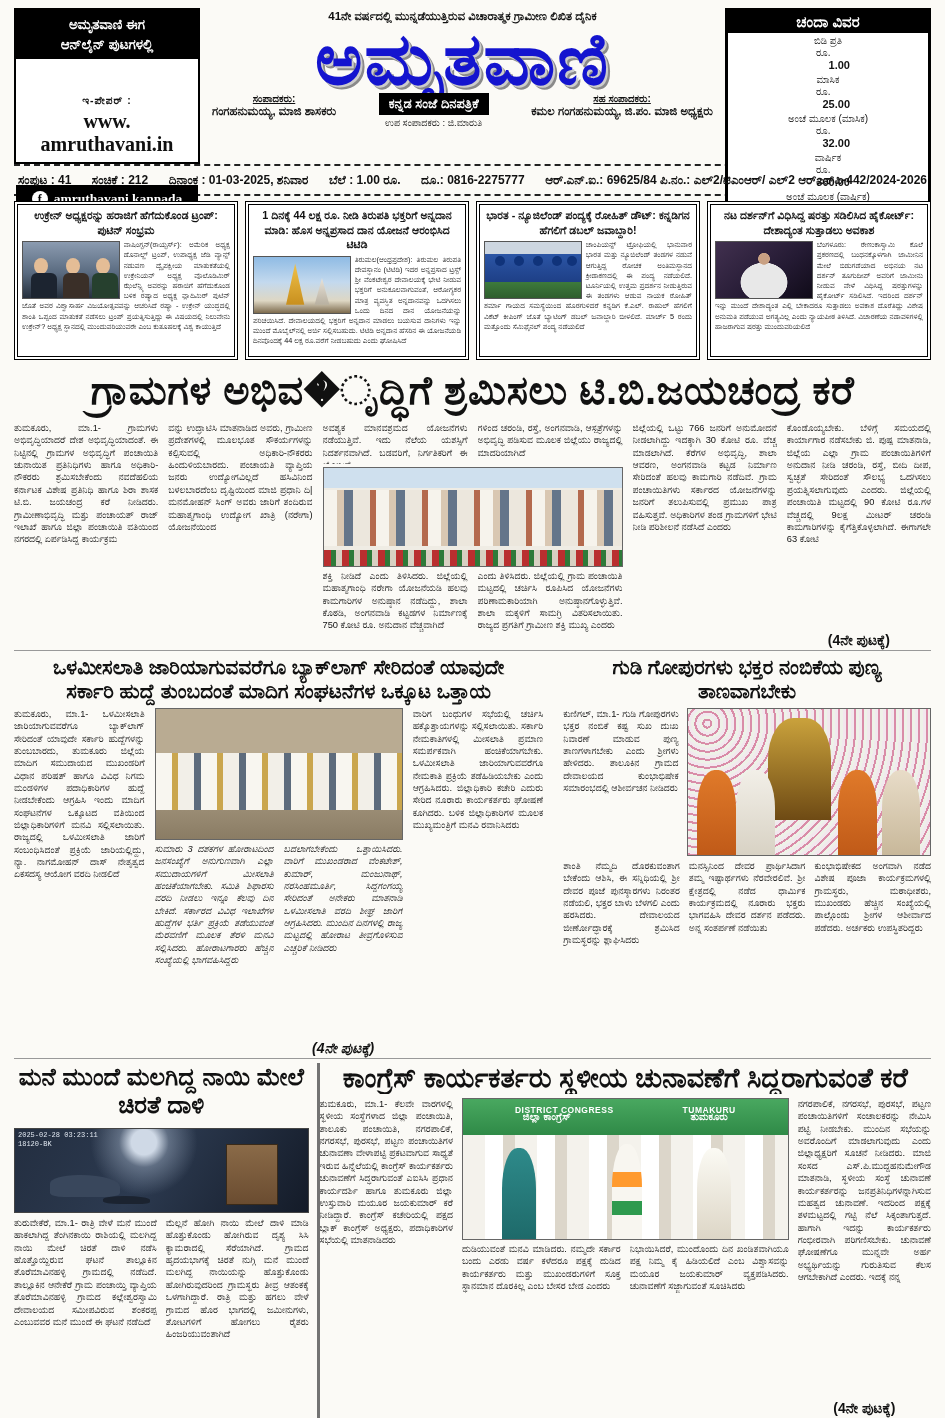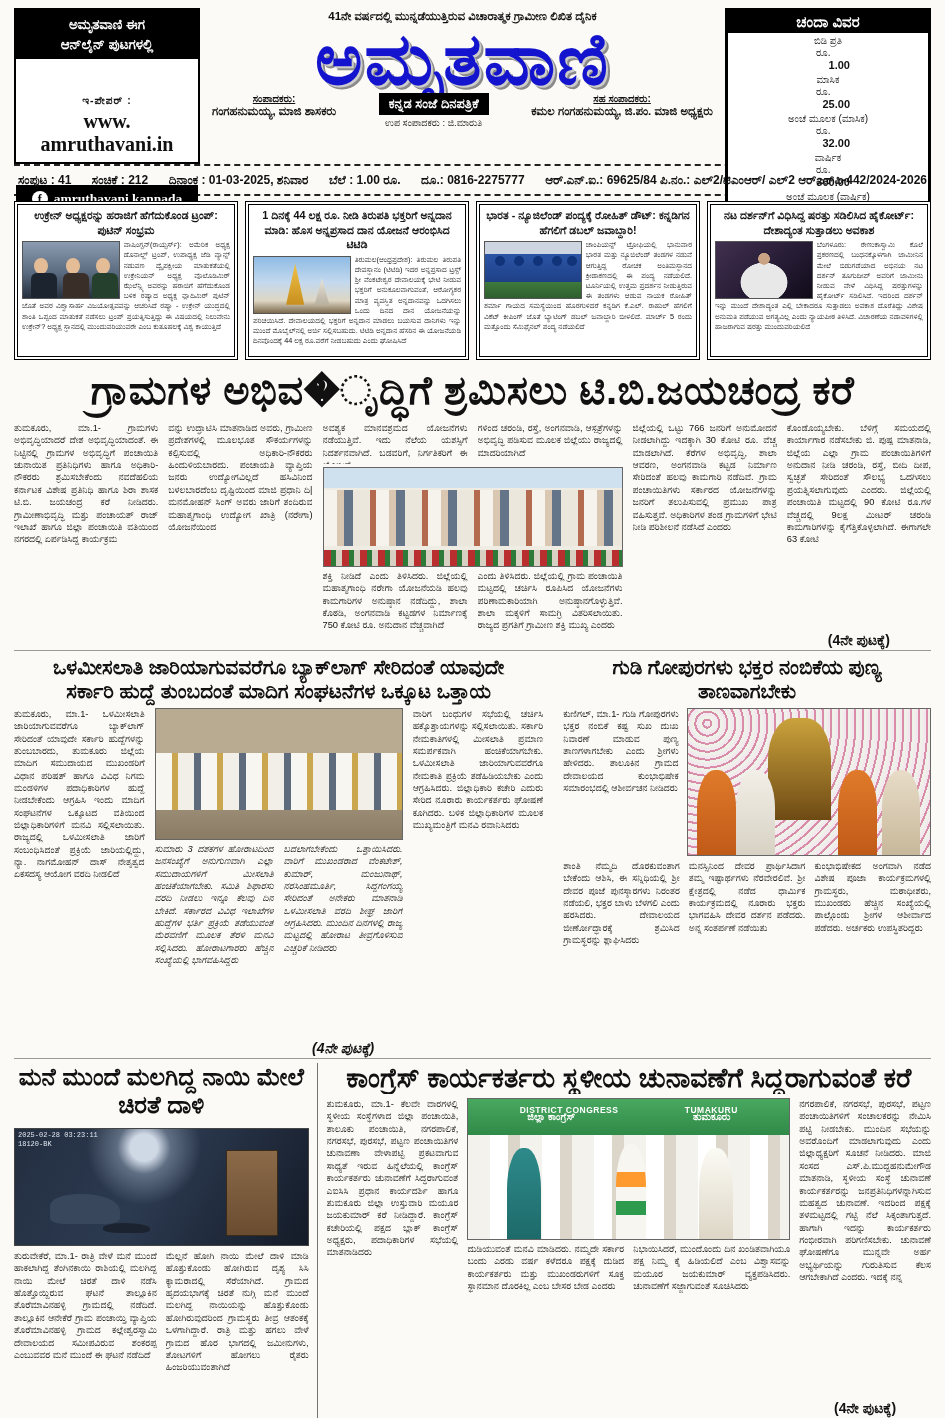--- a/index.html
+++ b/index.html
@@ -70,23 +70,23 @@
   .s2-photo { height:132px; border:1px solid #666; position:relative; overflow:hidden; }
   .s2-undercols { flex:1; display:flex; gap:10px; margin-top:3px; overflow:hidden;font-style:italic; }
   .t-row { display:flex; gap:8px; }
   .t-photo { flex:2.1; height:148px; border:1px solid #666; position:relative; overflow:hidden; }
   .t-intro { flex:1; font-size:9.3px; line-height:1.33; text-align:justify; overflow:hidden; }
   .t-undercols { flex:1; display:flex; gap:9px; margin-top:4px; overflow:hidden; }
 
   
   .bottom { height:360px; display:flex; border-top:1px solid #999; padding-top:4px; }
   .bot-left { width:33%; padding-right:8px; display:flex; flex-direction:column; }
-  .bot-right { width:67%; border-left:1px solid #737373; padding-left:9px; display:flex; flex-direction:column; }
+  .bot-right { width:67%; border-left:3px solid #737373; display:flex; flex-direction:column; }
   .bl-head { text-align:center; font-weight:bold; font-size:24px; margin-bottom:9px; }
-  .cctv { height:118px; border:1px solid #444; position:relative; overflow:hidden; }
+  .cctv { height:85px; border:1px solid #444; position:relative; overflow:hidden; }
   .cctv-ts { position:absolute; top:2px; left:3px; color:#dfe6ef; font-family:"Liberation Mono",monospace; font-size:7px; line-height:1.3; }
   .bl-cols { flex:1; display:flex; gap:9px; margin-top:4px; overflow:hidden; }
   .br-head { text-align:center; font-weight:bold; font-size:27px; margin-bottom:4px; white-space:nowrap; overflow:hidden; }
   .br-body { flex:1; display:flex; gap:9px; overflow:hidden; }
   .br-mid { flex:2.45; display:flex; flex-direction:column; overflow:hidden; }
   .cong-photo { height:142px; border:1px solid #666; position:relative; overflow:hidden; background:#e9e7e2; }
   .br-undercols { flex:1; display:flex; gap:9px; margin-top:3px; overflow:hidden; }
 
   
   .ph-leaders { background:linear-gradient(180deg,#8b9bb0 0%,#5a6b80 55%,#26303d 100%); }

